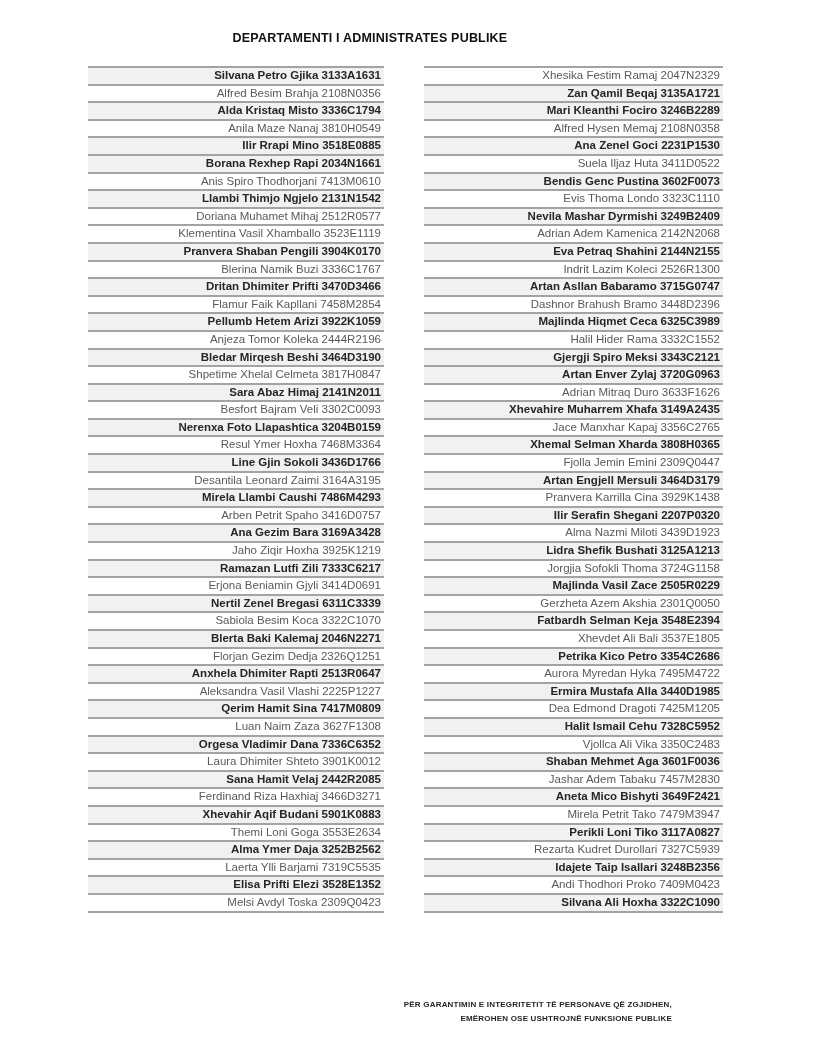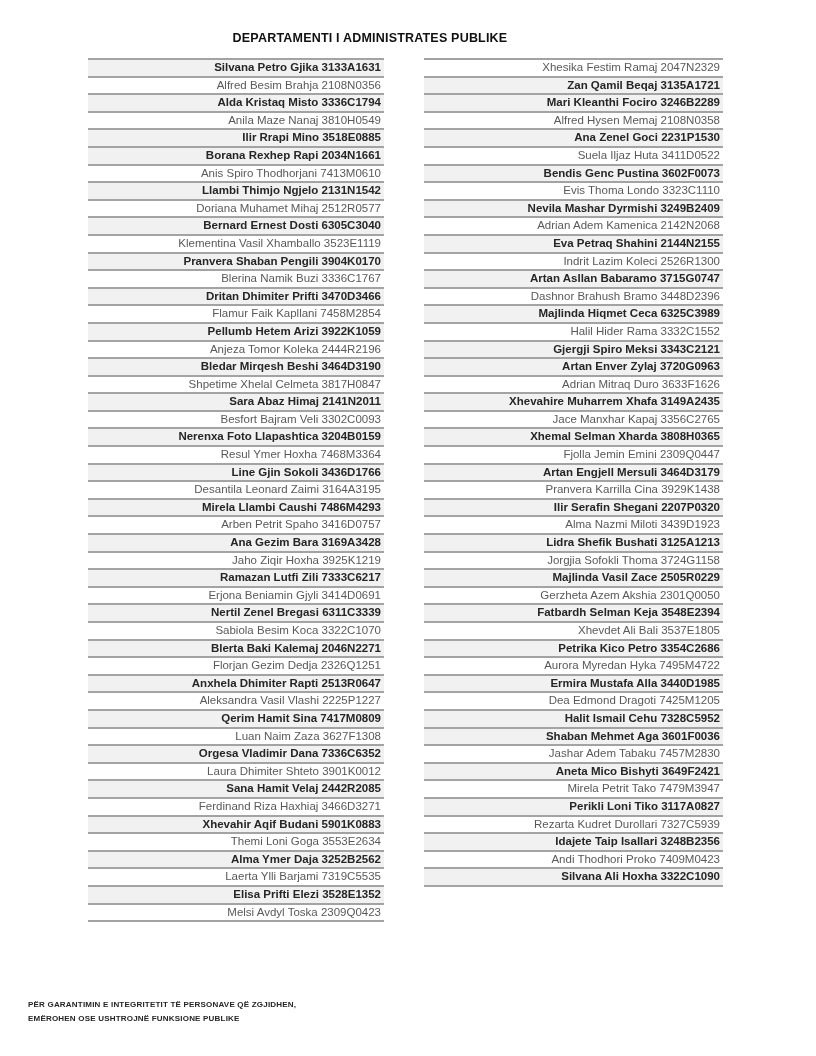--- a/index.html
+++ b/index.html
@@ -7,21 +7,21 @@
     width:816px;height:1056px;background:#ffffff;position:relative;
     font-family:"Liberation Sans", sans-serif;
     -webkit-font-smoothing:antialiased;
   }
   .page-title{
     position:absolute;top:31px;left:0;width:740px;
     text-align:center;font-size:12.5px;font-weight:700;color:#111111;
     letter-spacing:0.2px;
   }
   .columns{
-    position:absolute;top:58px;left:88px;width:635px;
+    position:absolute;top:66px;left:88px;width:635px;
     display:flex;gap:40px;
   }
   .col{border-top:2px solid var(--row-border,#a3a3a3);}
   .col-left{width:296px;}
   .col-right{width:299px;}
   .row{
     box-sizing:border-box;
     height:17.6px;
     line-height:15.4px;
     border-bottom:2px solid var(--row-border,#a3a3a3);
@@ -36,42 +36,41 @@
     font-weight:700;
     color:var(--text-primary,#262626);
   }
   .row.plain{
     background:var(--row-white-bg,#ffffff);
     font-weight:400;
     color:var(--text-secondary,#595959);
   }
   .footer{
     position:absolute;top:998px;left:0;width:672px;
-    text-align:left;font-size:8px;font-weight:700;
+    text-align:right;font-size:8px;font-weight:700;
     color:var(--text-primary,#262626);
-    line-height:14px;letter-spacing:0.2px;padding-left:28px;
+    line-height:14px;letter-spacing:0.2px;
   }
 </style>
 </head>
 <body>
 
 <div class="page-title">DEPARTAMENTI I ADMINISTRATES PUBLIKE</div>
 
 <div class="columns">
   <div class="col col-left">
       <div class="row shaded">Silvana Petro Gjika 3133A1631</div>
       <div class="row plain">Alfred Besim Brahja 2108N0356</div>
       <div class="row shaded">Alda Kristaq Misto 3336C1794</div>
       <div class="row plain">Anila Maze Nanaj 3810H0549</div>
       <div class="row shaded">Ilir Rrapi Mino 3518E0885</div>
       <div class="row shaded">Borana Rexhep Rapi 2034N1661</div>
       <div class="row plain">Anis Spiro Thodhorjani 7413M0610</div>
       <div class="row shaded">Llambi Thimjo Ngjelo 2131N1542</div>
       <div class="row plain">Doriana Muhamet Mihaj 2512R0577</div>
-      <div class="row shaded">Bernard Ernest Dosti 6305C3040</div>
       <div class="row plain">Klementina Vasil Xhamballo 3523E1119</div>
       <div class="row shaded">Pranvera Shaban Pengili 3904K0170</div>
       <div class="row plain">Blerina Namik Buzi 3336C1767</div>
       <div class="row shaded">Dritan Dhimiter Prifti 3470D3466</div>
       <div class="row plain">Flamur Faik Kapllani 7458M2854</div>
       <div class="row shaded">Pellumb Hetem Arizi 3922K1059</div>
       <div class="row plain">Anjeza Tomor Koleka 2444R2196</div>
       <div class="row shaded">Bledar Mirqesh Beshi 3464D3190</div>
       <div class="row plain">Shpetime Xhelal Celmeta 3817H0847</div>
       <div class="row shaded">Sara Abaz Himaj 2141N2011</div>
@@ -137,20 +136,21 @@
       <div class="row plain">Jorgjia Sofokli Thoma 3724G1158</div>
       <div class="row shaded">Majlinda Vasil Zace 2505R0229</div>
       <div class="row plain">Gerzheta Azem Akshia 2301Q0050</div>
       <div class="row shaded">Fatbardh Selman Keja 3548E2394</div>
       <div class="row plain">Xhevdet Ali Bali 3537E1805</div>
       <div class="row shaded">Petrika Kico Petro 3354C2686</div>
       <div class="row plain">Aurora Myredan Hyka 7495M4722</div>
       <div class="row shaded">Ermira Mustafa Alla 3440D1985</div>
       <div class="row plain">Dea Edmond Dragoti 7425M1205</div>
       <div class="row shaded">Halit Ismail Cehu 7328C5952</div>
+      <div class="row plain">Vjollca Ali Vika 3350C2483</div>
       <div class="row shaded">Shaban Mehmet Aga 3601F0036</div>
       <div class="row plain">Jashar Adem Tabaku 7457M2830</div>
       <div class="row shaded">Aneta Mico Bishyti 3649F2421</div>
       <div class="row plain">Mirela Petrit Tako 7479M3947</div>
       <div class="row shaded">Perikli Loni Tiko 3117A0827</div>
       <div class="row plain">Rezarta Kudret Durollari 7327C5939</div>
       <div class="row shaded">Idajete Taip Isallari 3248B2356</div>
       <div class="row plain">Andi Thodhori Proko 7409M0423</div>
       <div class="row shaded">Silvana Ali Hoxha 3322C1090</div>
     </div>

